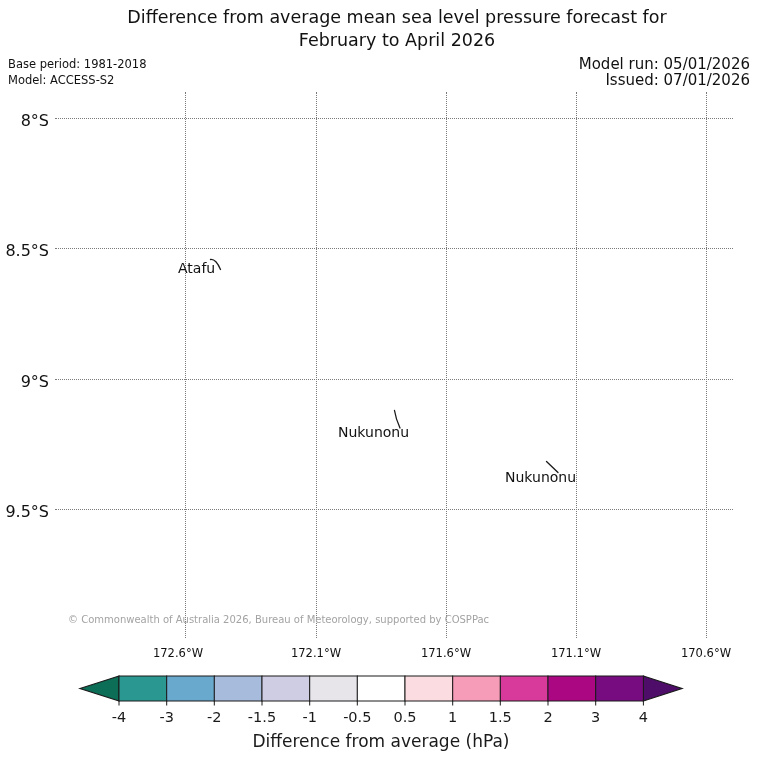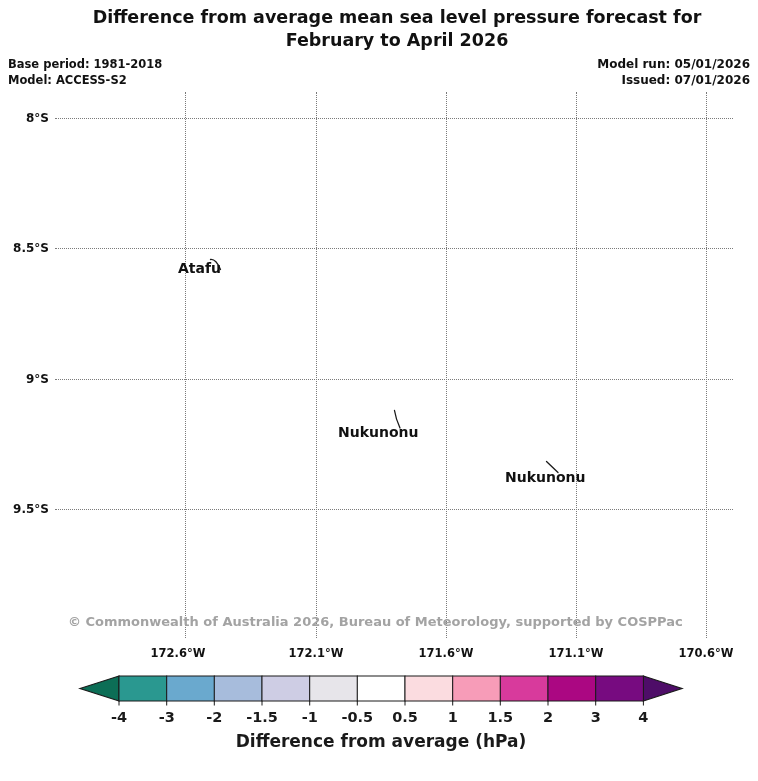--- a/index.html
+++ b/index.html
@@ -3,36 +3,35 @@
 <meta charset="utf-8">
 <style>
   html,body{margin:0;padding:0;background:#fff;}
   .canvas{
     position:relative;
     width:758px;height:781px;
     background:#fff;
     font-family:"DejaVu Sans","Liberation Sans",sans-serif;
     color:#111;
     overflow:hidden;
-    font-weight:bold;
   }
   .title{
     position:absolute;top:6px;left:36px;width:722px;
     text-align:center;font-size:17.5px;line-height:23px;color:#111;
   }
   .meta-left{position:absolute;top:57px;left:8px;font-size:11.5px;line-height:15.5px;color:#111;}
-  .meta-right{position:absolute;top:57px;right:8px;font-size:12px;line-height:15.5px;color:#111;text-align:right;}
+  .meta-right{position:absolute;top:57px;right:8px;font-size:15px;line-height:15.5px;color:#111;text-align:right;}
 
   
   .hgrid{position:absolute;left:55px;width:678px;height:0;border-top:1.4px dotted #7a7a7a;}
   .vgrid{position:absolute;top:92px;height:546px;width:0;border-left:1.4px dotted #7a7a7a;}
-  .lat-label{position:absolute;left:0;width:49px;text-align:right;font-size:12px;color:#111;}
+  .lat-label{position:absolute;left:0;width:49px;text-align:right;font-size:16px;color:#111;}
   .lon-label{position:absolute;width:80px;text-align:center;font-size:11.5px;color:#111;top:646px;}
   .island-label{position:absolute;font-size:14px;color:#111;white-space:nowrap;}
-  .copyright{position:absolute;left:68px;top:614px;font-size:13px;color:#a3a3a3;}
+  .copyright{position:absolute;left:68px;top:614px;font-size:10px;color:#a3a3a3;}
   .map-svg{position:absolute;left:0;top:0;pointer-events:none;}
   .cbar-svg{position:absolute;left:0;top:665px;}
 </style>
 </head>
 <body>
 
 <div class="canvas">
 
   <div class="title">
     <div>Difference from average mean sea level pressure forecast for</div>

